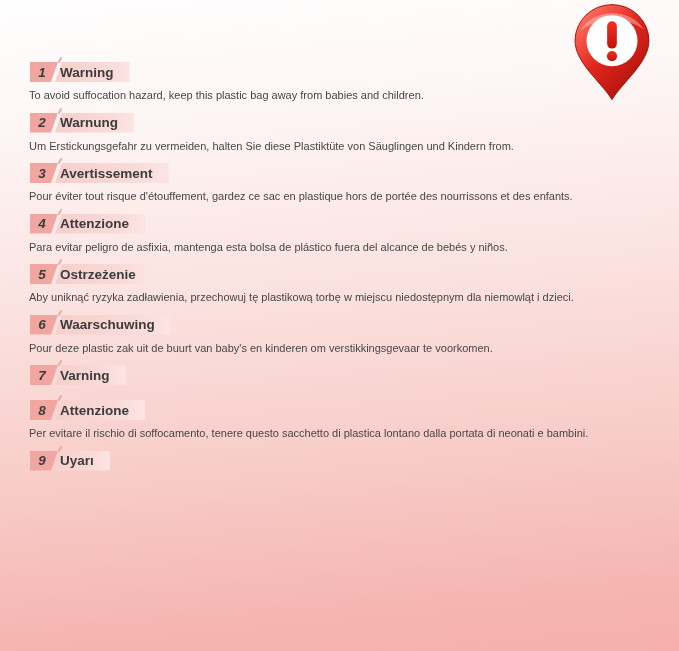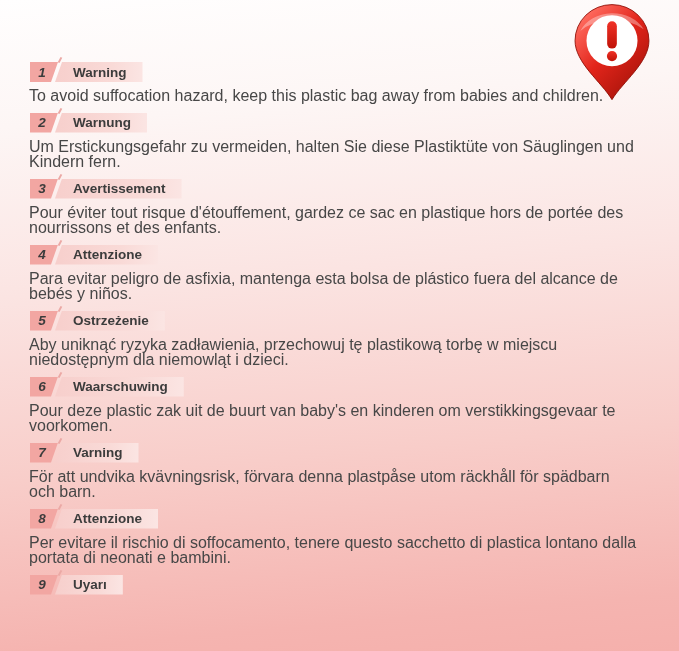--- a/index.html
+++ b/index.html
@@ -33,36 +33,36 @@
     width:28px;
     display:flex; align-items:center; justify-content:center;
     background:#f2a6a2;
     font-weight:bold; font-style:italic;
     padding-right:4px;
     clip-path:polygon(0 0, 100% 0, calc(100% - 7px) 100%, 0 100%);
   }
   .lbl {
     display:flex; align-items:center;
     margin-left:-3px;
-    padding:0 16px 0 18px;
+    padding:0 16px 0 5px;
     font-weight:bold;
     background:linear-gradient(90deg,#f7cfcc 0%,#f9dad7 65%,#fbe5e3 100%);
     clip-path:polygon(7px 0, 100% 0, 100% 100%, 0 100%);
   }
   .badge::after { 
     content:""; position:absolute;
     left:29px; top:-5px;
     width:2px; height:6px;
     background:#eba9a5;
     transform:rotate(28deg);
   }
 
   .txt {
     max-width:612px;
-    font-size:16px; line-height:15.5px;
+    font-size:11px; line-height:15.5px;
     color:#474747;
   }
   .extra-gap { margin-top:8px; }
 </style>
 </head>
 <body>
 
 <div class="page">
 
   <svg class="pin" viewBox="0 0 100 110" xmlns="http://www.w3.org/2000/svg">
@@ -90,21 +90,21 @@
       <span class="lbl">Warning</span>
     </div>
     <p class="txt">To avoid suffocation hazard, keep this plastic bag away from babies and children.</p>
   </section>
 
   <section class="warn">
     <div class="badge">
       <span class="num">2</span>
       <span class="lbl">Warnung</span>
     </div>
-    <p class="txt">Um Erstickungsgefahr zu vermeiden, halten Sie diese Plastiktüte von Säuglingen und Kindern fern.</p>
+    <p class="txt">Um Erstickungsgefahr zu vermeiden, halten Sie diese Plastiktüte von Säuglingen und Kindern from.</p>
   </section>
 
   <section class="warn">
     <div class="badge">
       <span class="num">3</span>
       <span class="lbl">Avertissement</span>
     </div>
     <p class="txt">Pour éviter tout risque d'étouffement, gardez ce sac en plastique hors de portée des nourrissons et des enfants.</p>
   </section>
 
@@ -130,21 +130,20 @@
       <span class="lbl">Waarschuwing</span>
     </div>
     <p class="txt">Pour deze plastic zak uit de buurt van baby's en kinderen om verstikkingsgevaar te voorkomen.</p>
   </section>
 
   <section class="warn extra-gap">
     <div class="badge">
       <span class="num">7</span>
       <span class="lbl">Varning</span>
     </div>
-    <p class="txt">För att undvika kvävningsrisk, förvara denna plastpåse utom räckhåll för spädbarn och barn.</p>
   </section>
 
   <section class="warn">
     <div class="badge">
       <span class="num">8</span>
       <span class="lbl">Attenzione</span>
     </div>
     <p class="txt">Per evitare il rischio di soffocamento, tenere questo sacchetto di plastica lontano dalla portata di neonati e bambini.</p>
   </section>
 

